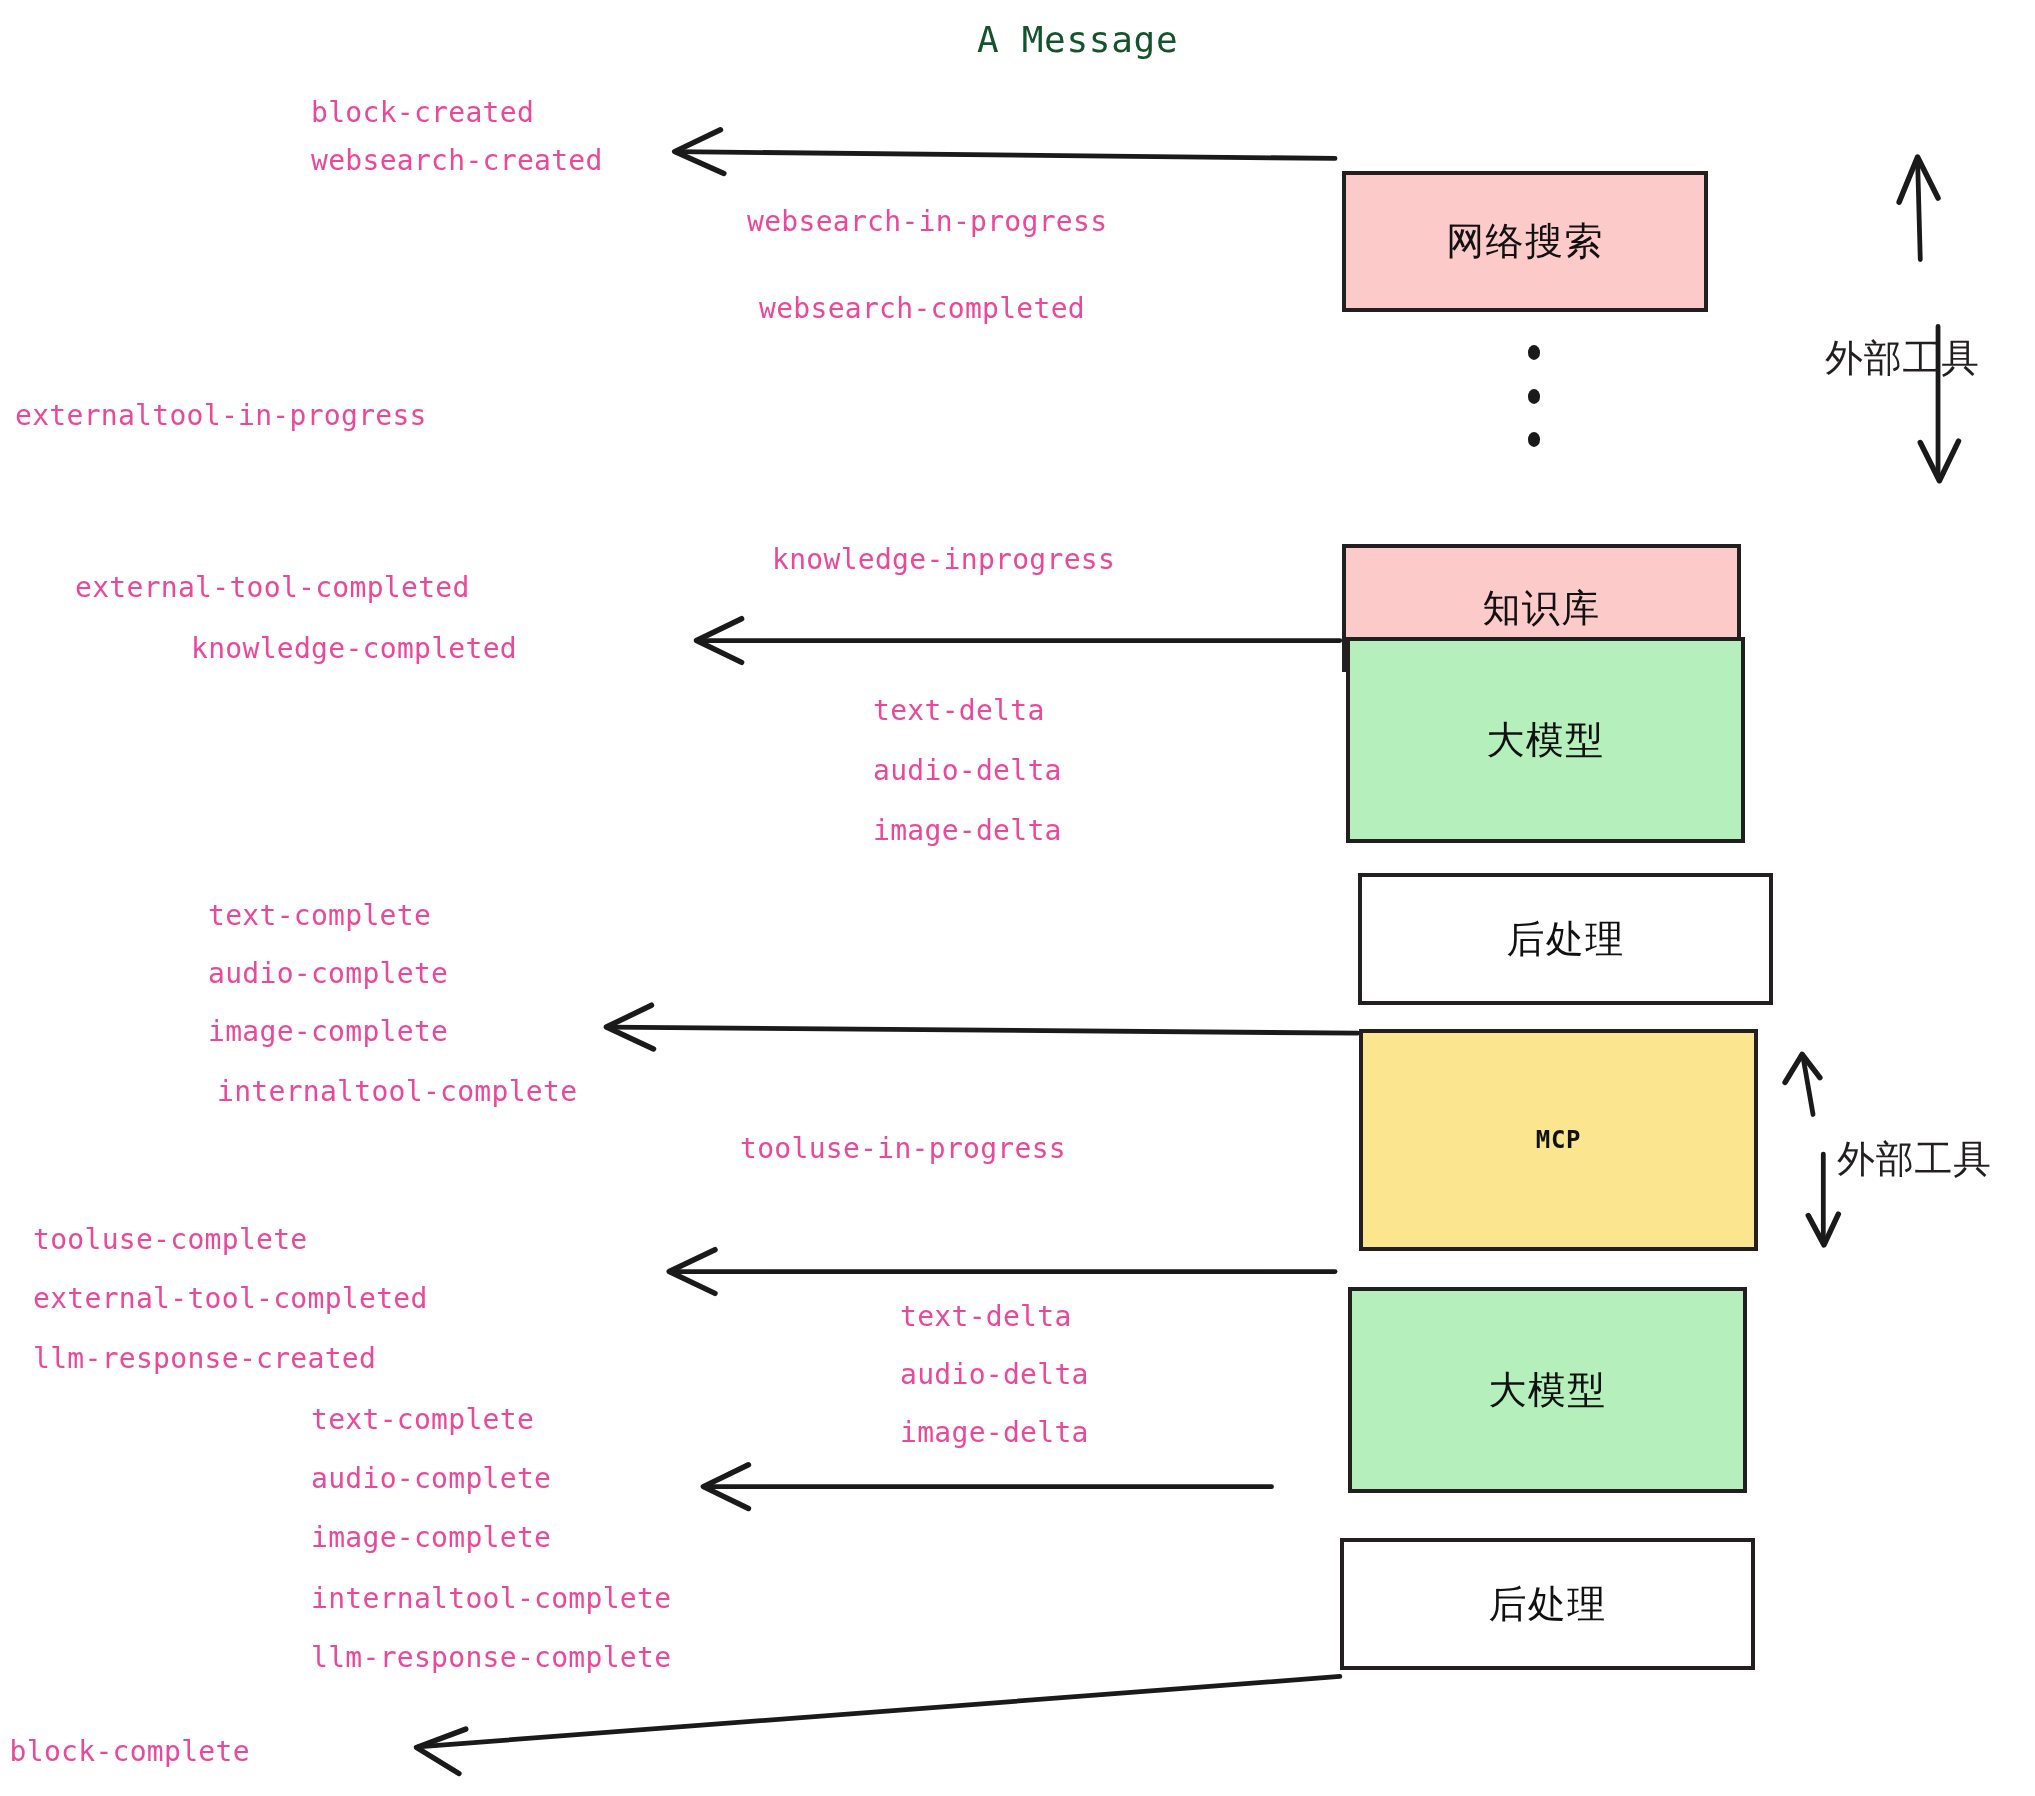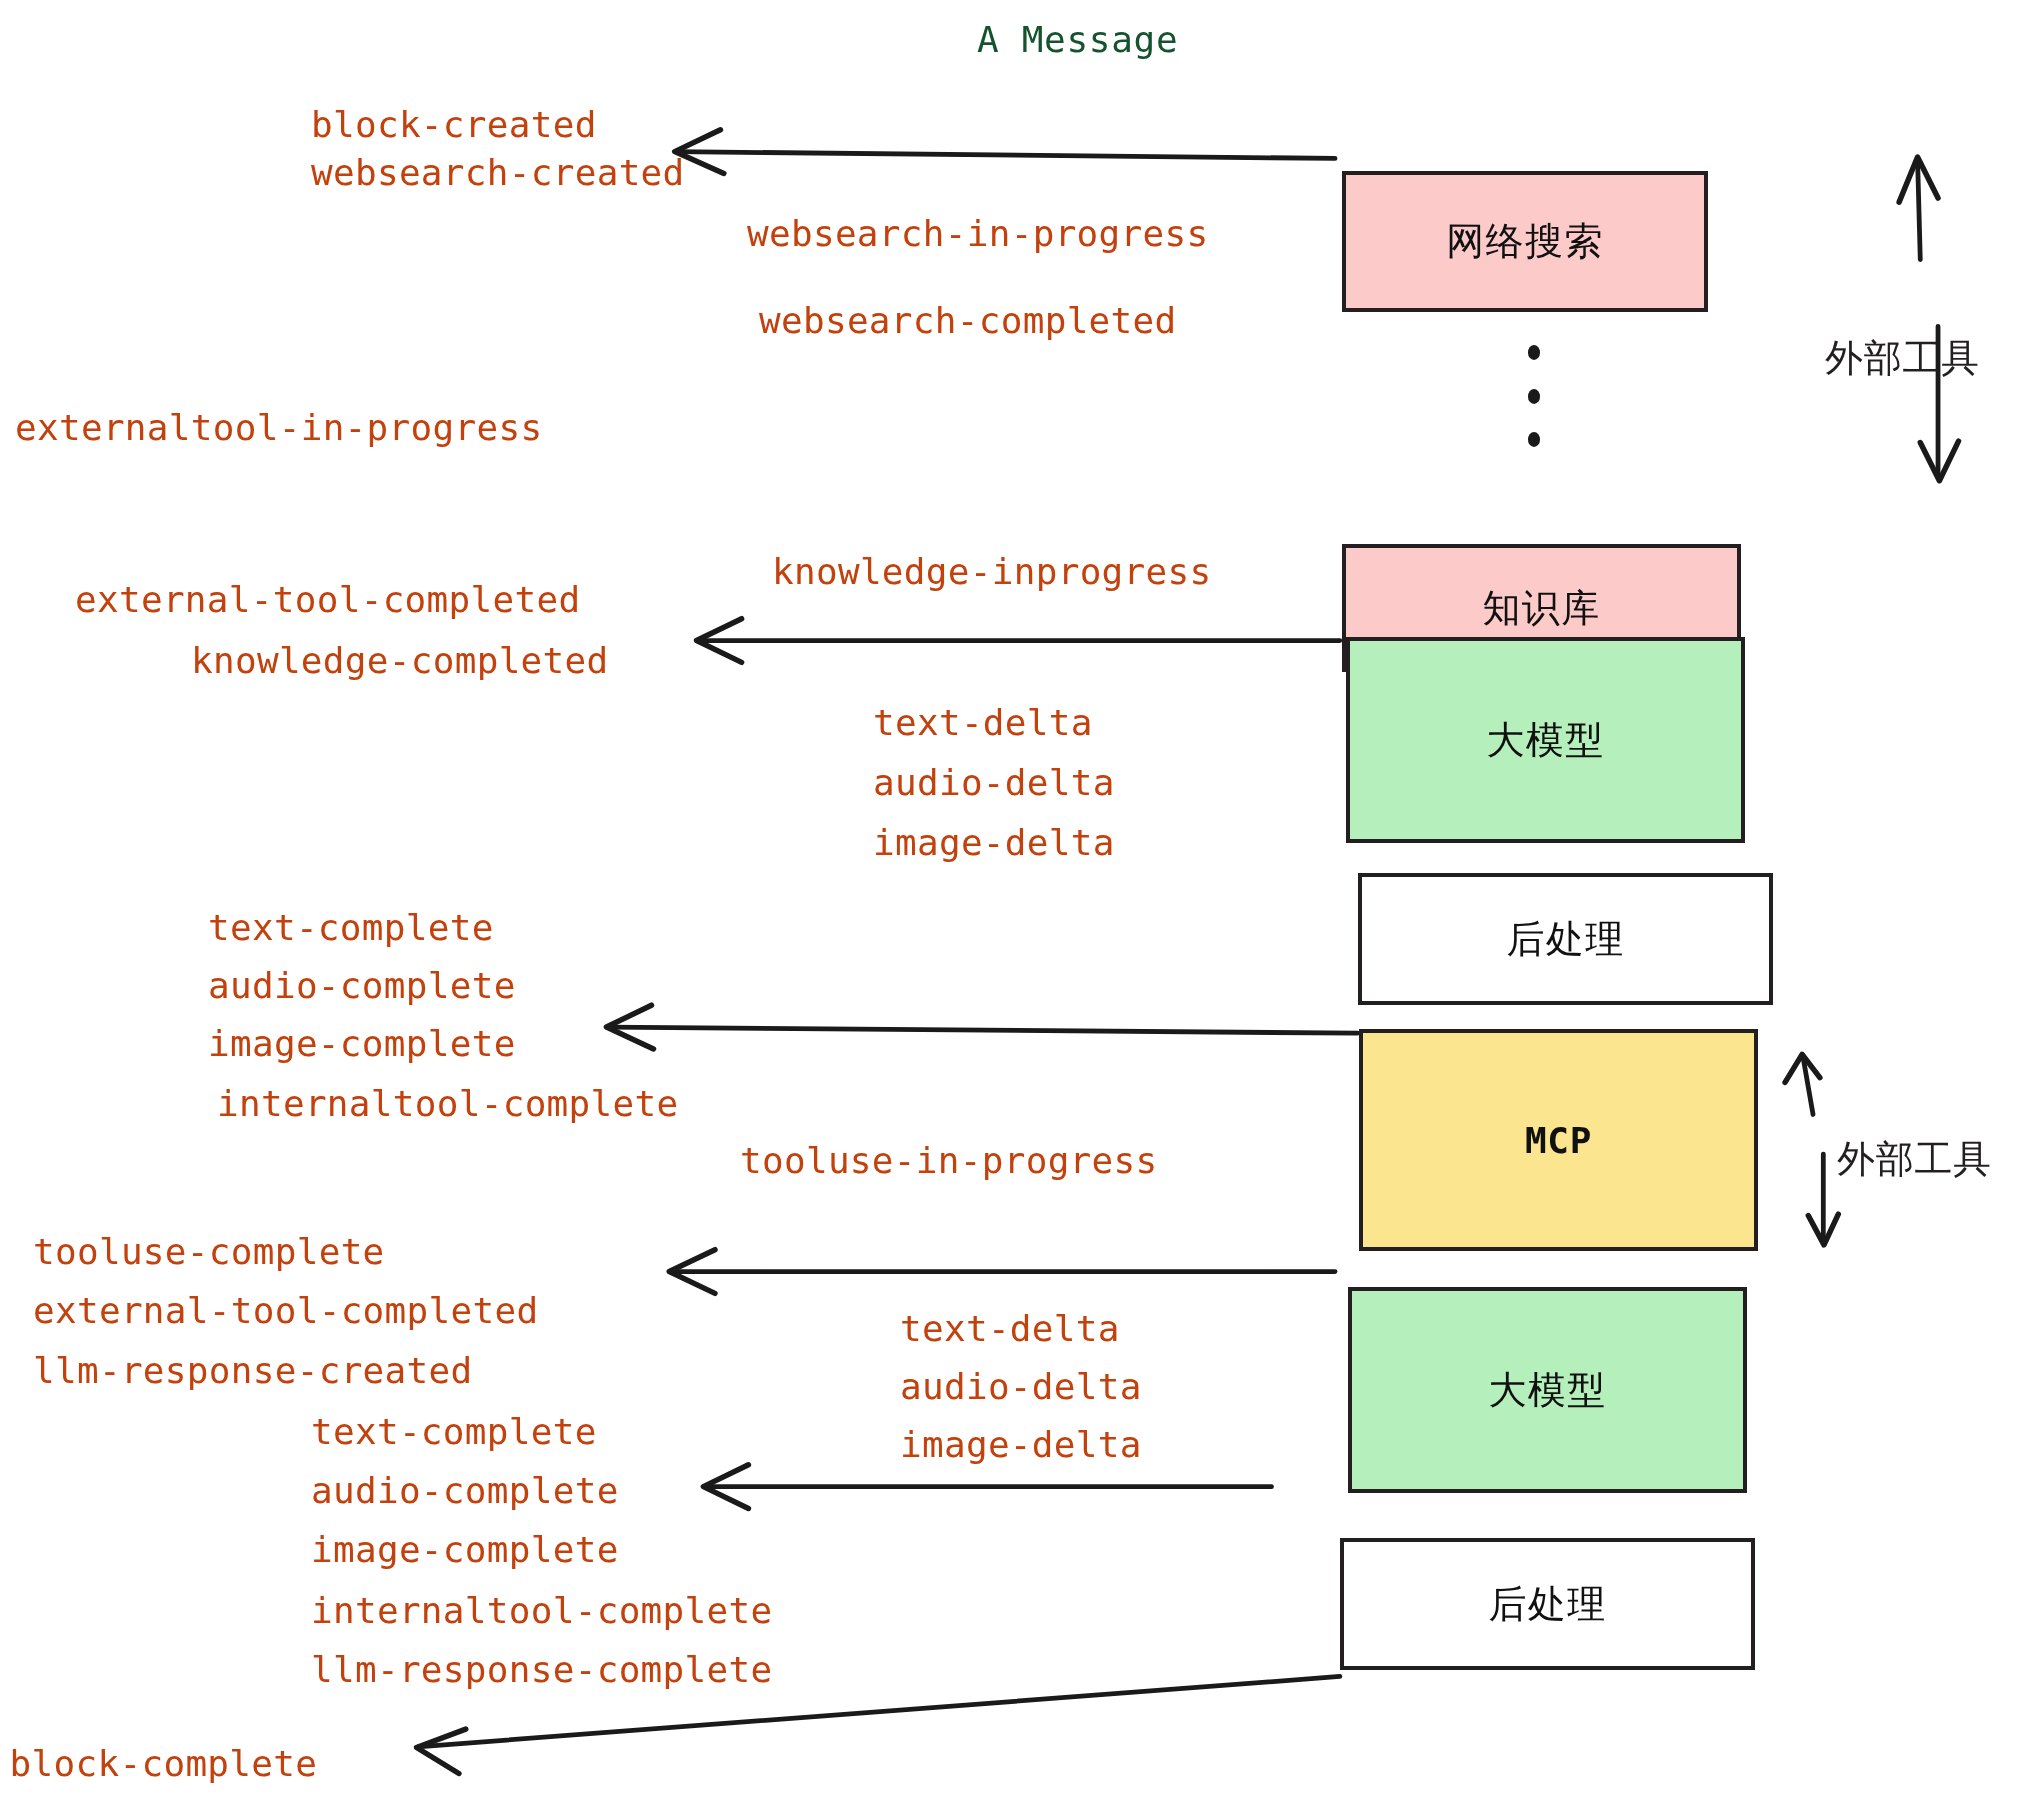--- a/index.html
+++ b/index.html
@@ -19,26 +19,25 @@
     position: absolute;
     left: 0;
     top: 0;
     width: 2035px;
     height: 1796px;
     overflow: visible;
   }
   .evt {
     position: absolute;
     font-family: "DejaVu Sans Mono", "Liberation Mono", monospace;
-    font-size: 36px;
-    color: #c2410c;
+    font-size: 28px;
+    color: #ec4899;
     white-space: nowrap;
     letter-spacing: 0.3px;
     line-height: 1;
-    margin-top: 8px;
   }
   .title {
     position: absolute;
     font-family: "DejaVu Sans Mono", "Liberation Mono", monospace;
     font-size: 36px;
     color: #14532d;
     white-space: nowrap;
     letter-spacing: 0.7px;
   }
   .boxlabel {
@@ -48,21 +47,21 @@
     justify-content: center;
     box-sizing: border-box;
     border: 4.1px solid #231f20;
     font-family: "DejaVu Sans", "Liberation Sans", sans-serif;
     font-size: 38px;
     color: #111111;
     letter-spacing: 1.4px;
   }
   .boxlabel.mcp {
     font-family: "DejaVu Sans Mono", "Liberation Mono", monospace;
-    font-size: 36px;
+    font-size: 24px;
     font-weight: bold;
     letter-spacing: 0.7px;
   }
   .grouplabel {
     position: absolute;
     font-family: Liberation Serif, serif;
     font-size: 38px;
     color: #231f20;
     white-space: nowrap;
     letter-spacing: 0.7px;

